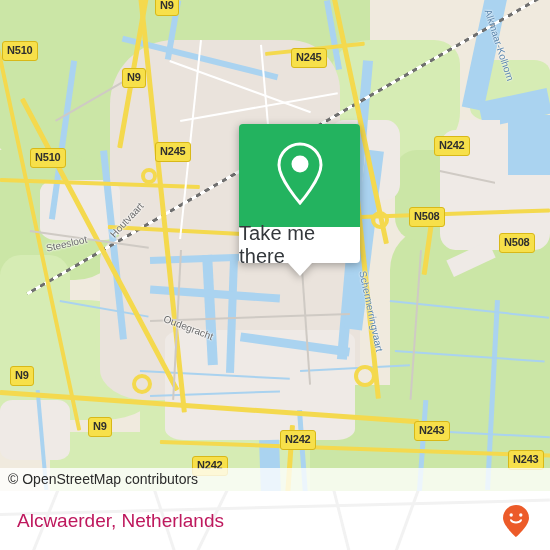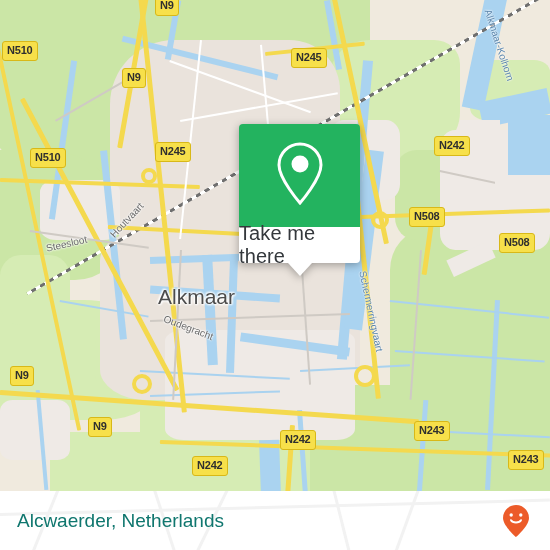--- a/index.html
+++ b/index.html
@@ -177,21 +177,21 @@
     width: 550px;
     height: 59px;
     background: #ffffff;
     display: flex;
     align-items: center;
     justify-content: space-between;
     padding: 0 20px 0 17px;
     z-index: 5;
   }
   #footer-title {
-    color: #0f766e;
+    color: #be185d;
     font-size: 19px;
   }
   #brand {
     display: flex;
     align-items: center;
     gap: 1px;
   }
   #brand-word {
     color: #1c1c1c;
     font-size: 31px;
@@ -309,38 +309,38 @@
     <div class="urban-light" style="left:495px;top:175px;width:55px;height:30px;"></div>
     <div class="urban-light" style="left:460px;top:120px;width:40px;height:24px;"></div>
     <div class="urban-light" style="left:448px;top:250px;width:46px;height:18px;transform:rotate(-25deg);"></div>
 
     <div class="street-label" style="left:108px;top:232px;transform:rotate(-47deg);">Houtvaart</div>
     <div class="street-label" style="left:45px;top:243px;transform:rotate(-13deg);">Steesloot</div>
     <div class="street-label" style="left:166px;top:313px;transform:rotate(21deg);">Oudegracht</div>
     <div class="water-label" style="left:368px;top:270px;transform:rotate(78deg);">Schermerringvaart</div>
     <div class="water-label" style="left:493px;top:8px;transform:rotate(72deg);">Alkmaar-Kolhorn</div>
 
-    <div class="place-label" style="left:158px;top:285px;">Alkmaar</div>
 
     <div class="shield" style="left:2px;top:41px;">N510</div>
     <div class="shield" style="left:122px;top:68px;">N9</div>
     <div class="shield" style="left:155px;top:-4px;">N9</div>
     <div class="shield" style="left:30px;top:148px;">N510</div>
     <div class="shield" style="left:155px;top:142px;">N245</div>
     <div class="shield" style="left:291px;top:48px;">N245</div>
     <div class="shield" style="left:434px;top:136px;">N242</div>
     <div class="shield" style="left:409px;top:207px;">N508</div>
     <div class="shield" style="left:499px;top:233px;">N508</div>
     <div class="shield" style="left:10px;top:366px;">N9</div>
     <div class="shield" style="left:88px;top:417px;">N9</div>
     <div class="shield" style="left:280px;top:430px;">N242</div>
     <div class="shield" style="left:192px;top:456px;">N242</div>
     <div class="shield" style="left:414px;top:421px;">N243</div>
     <div class="shield" style="left:508px;top:450px;">N243</div>
 
+    <div id="attribution">© OpenStreetMap contributors</div>
   </div>
 
   <div id="popup">
     <div id="popup-top" style="background:#23b35f;">
       <span>
         <svg width="54" height="66" viewBox="0 0 54 66" aria-hidden="true">
           <path d="M27 3 C15.4 3 6 12.4 6 24 C6 38 27 62 27 62 C27 62 48 38 48 24 C48 12.4 38.6 3 27 3 Z" fill="none" stroke="#ffffff" stroke-width="3"></path>
           <circle cx="27" cy="23" r="8.5" fill="#ffffff"></circle>
         </svg>
       </span>

